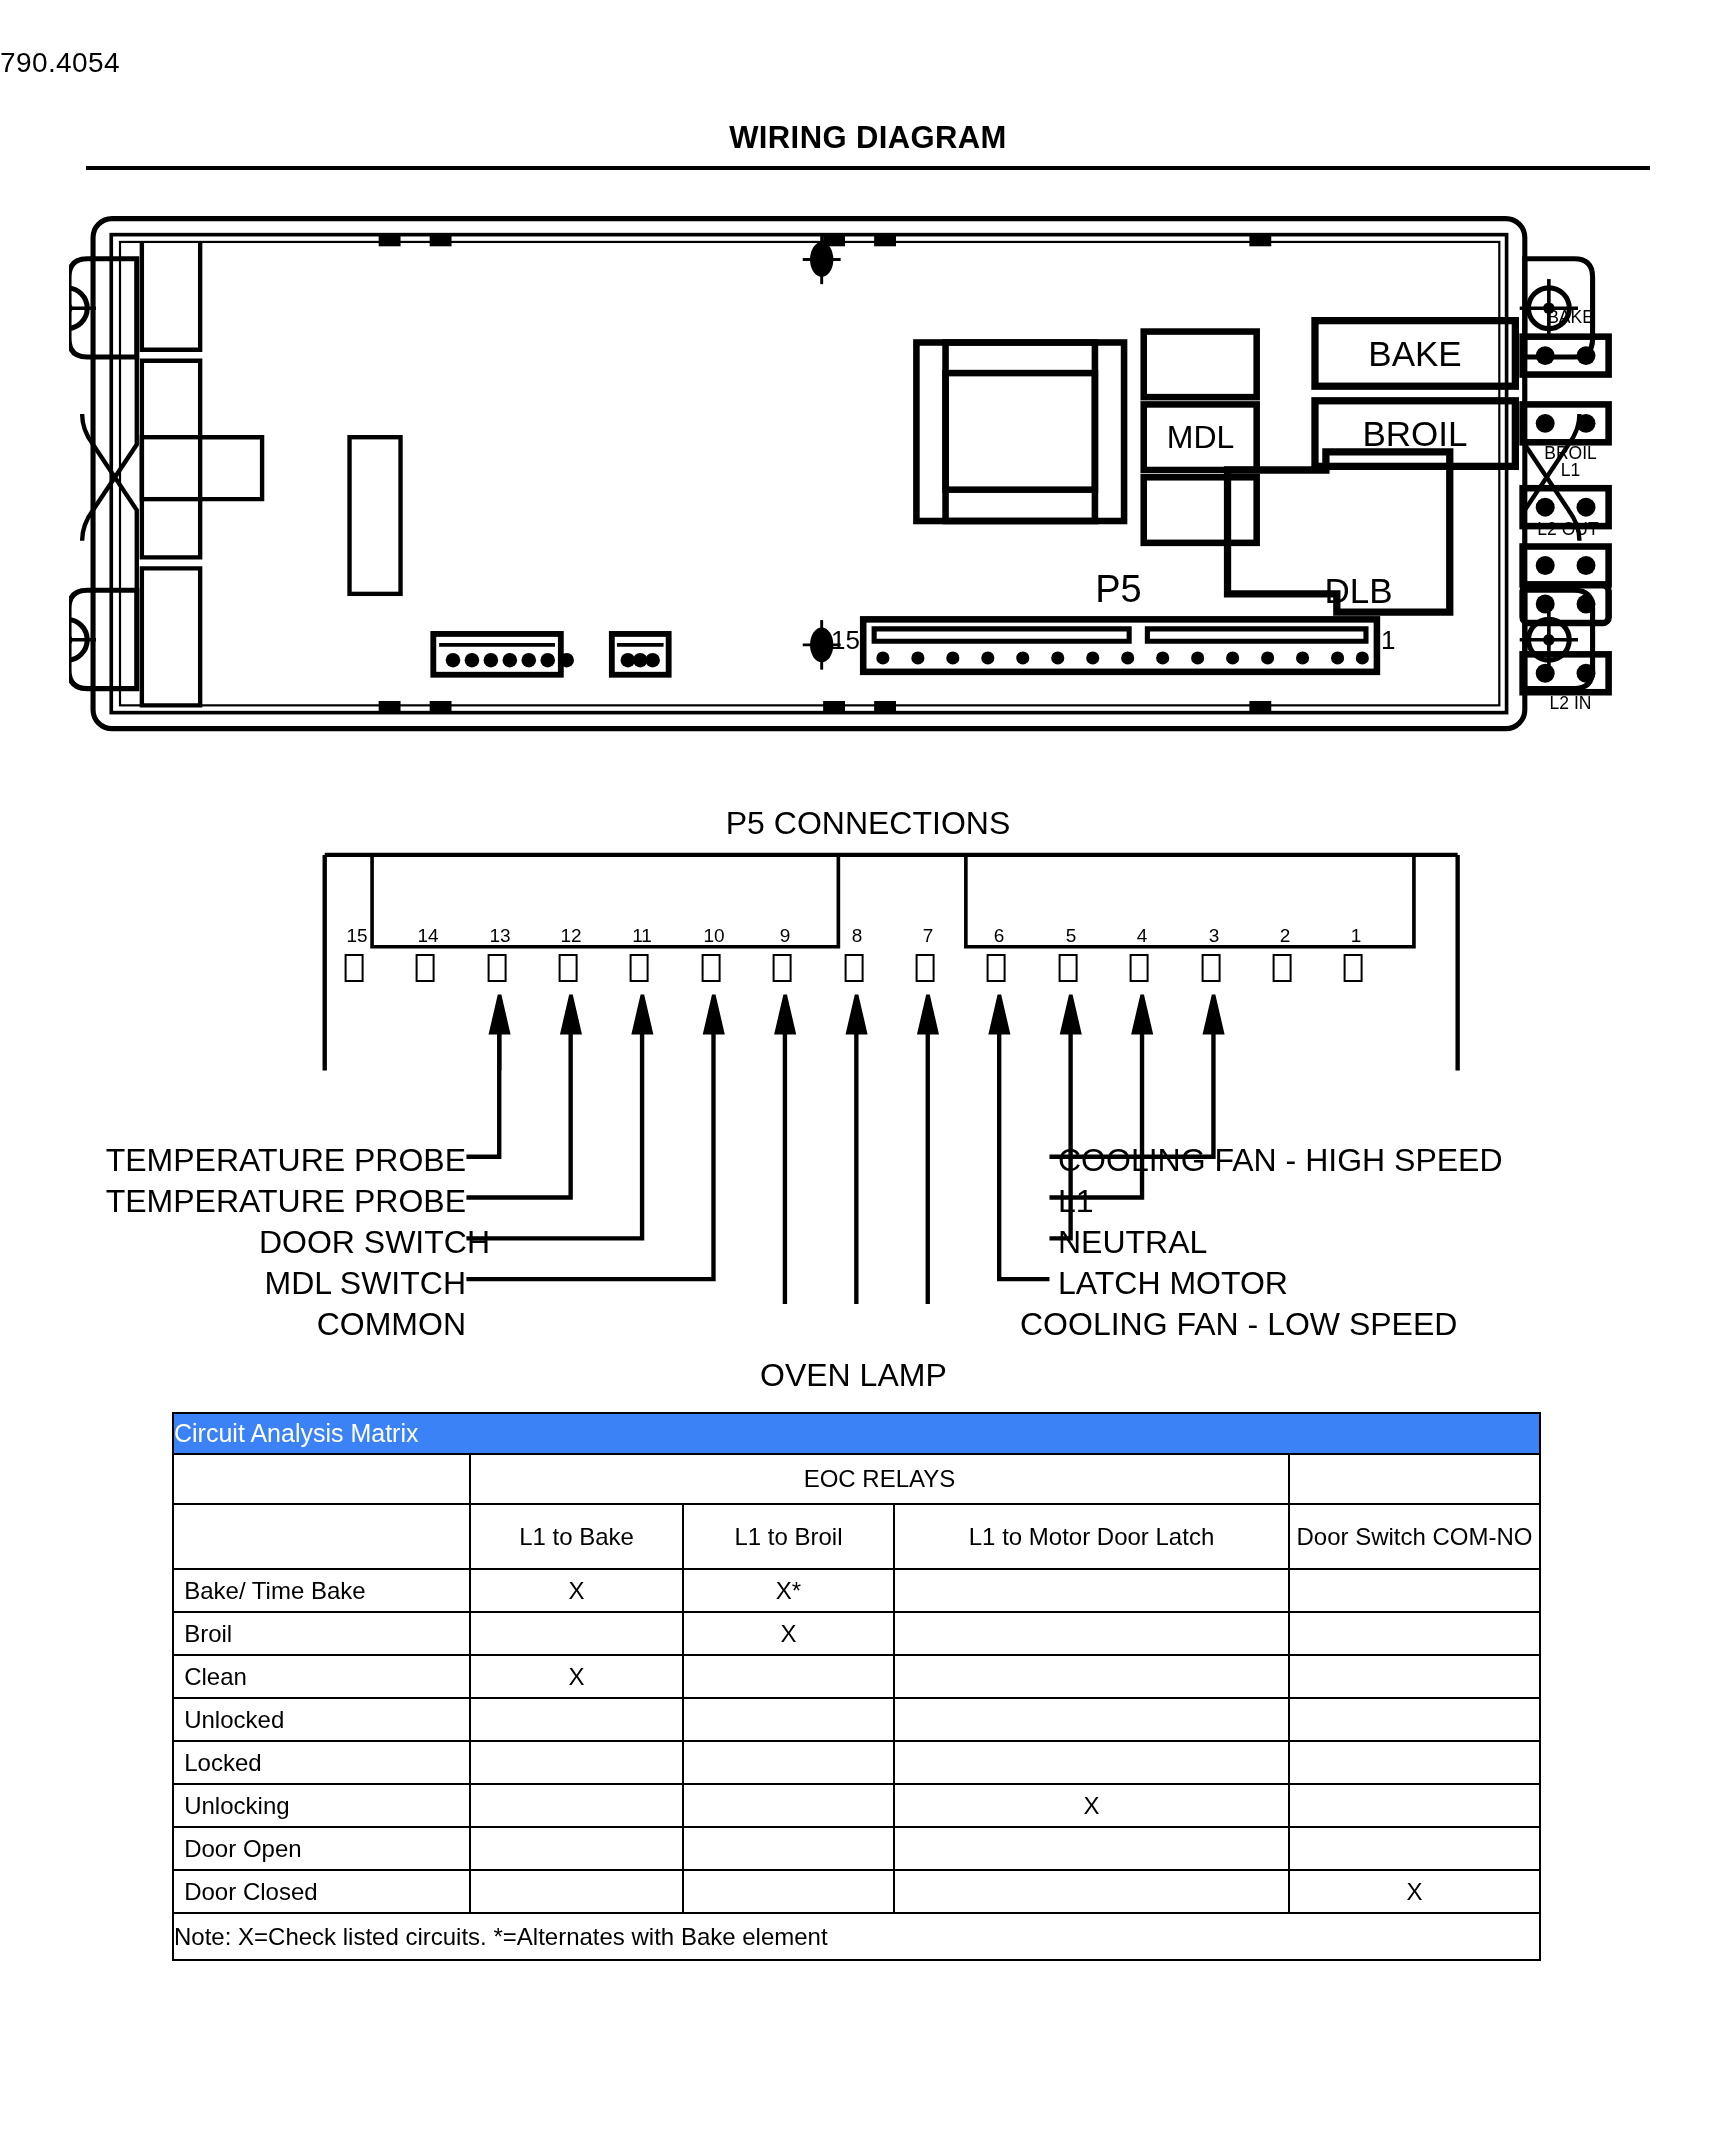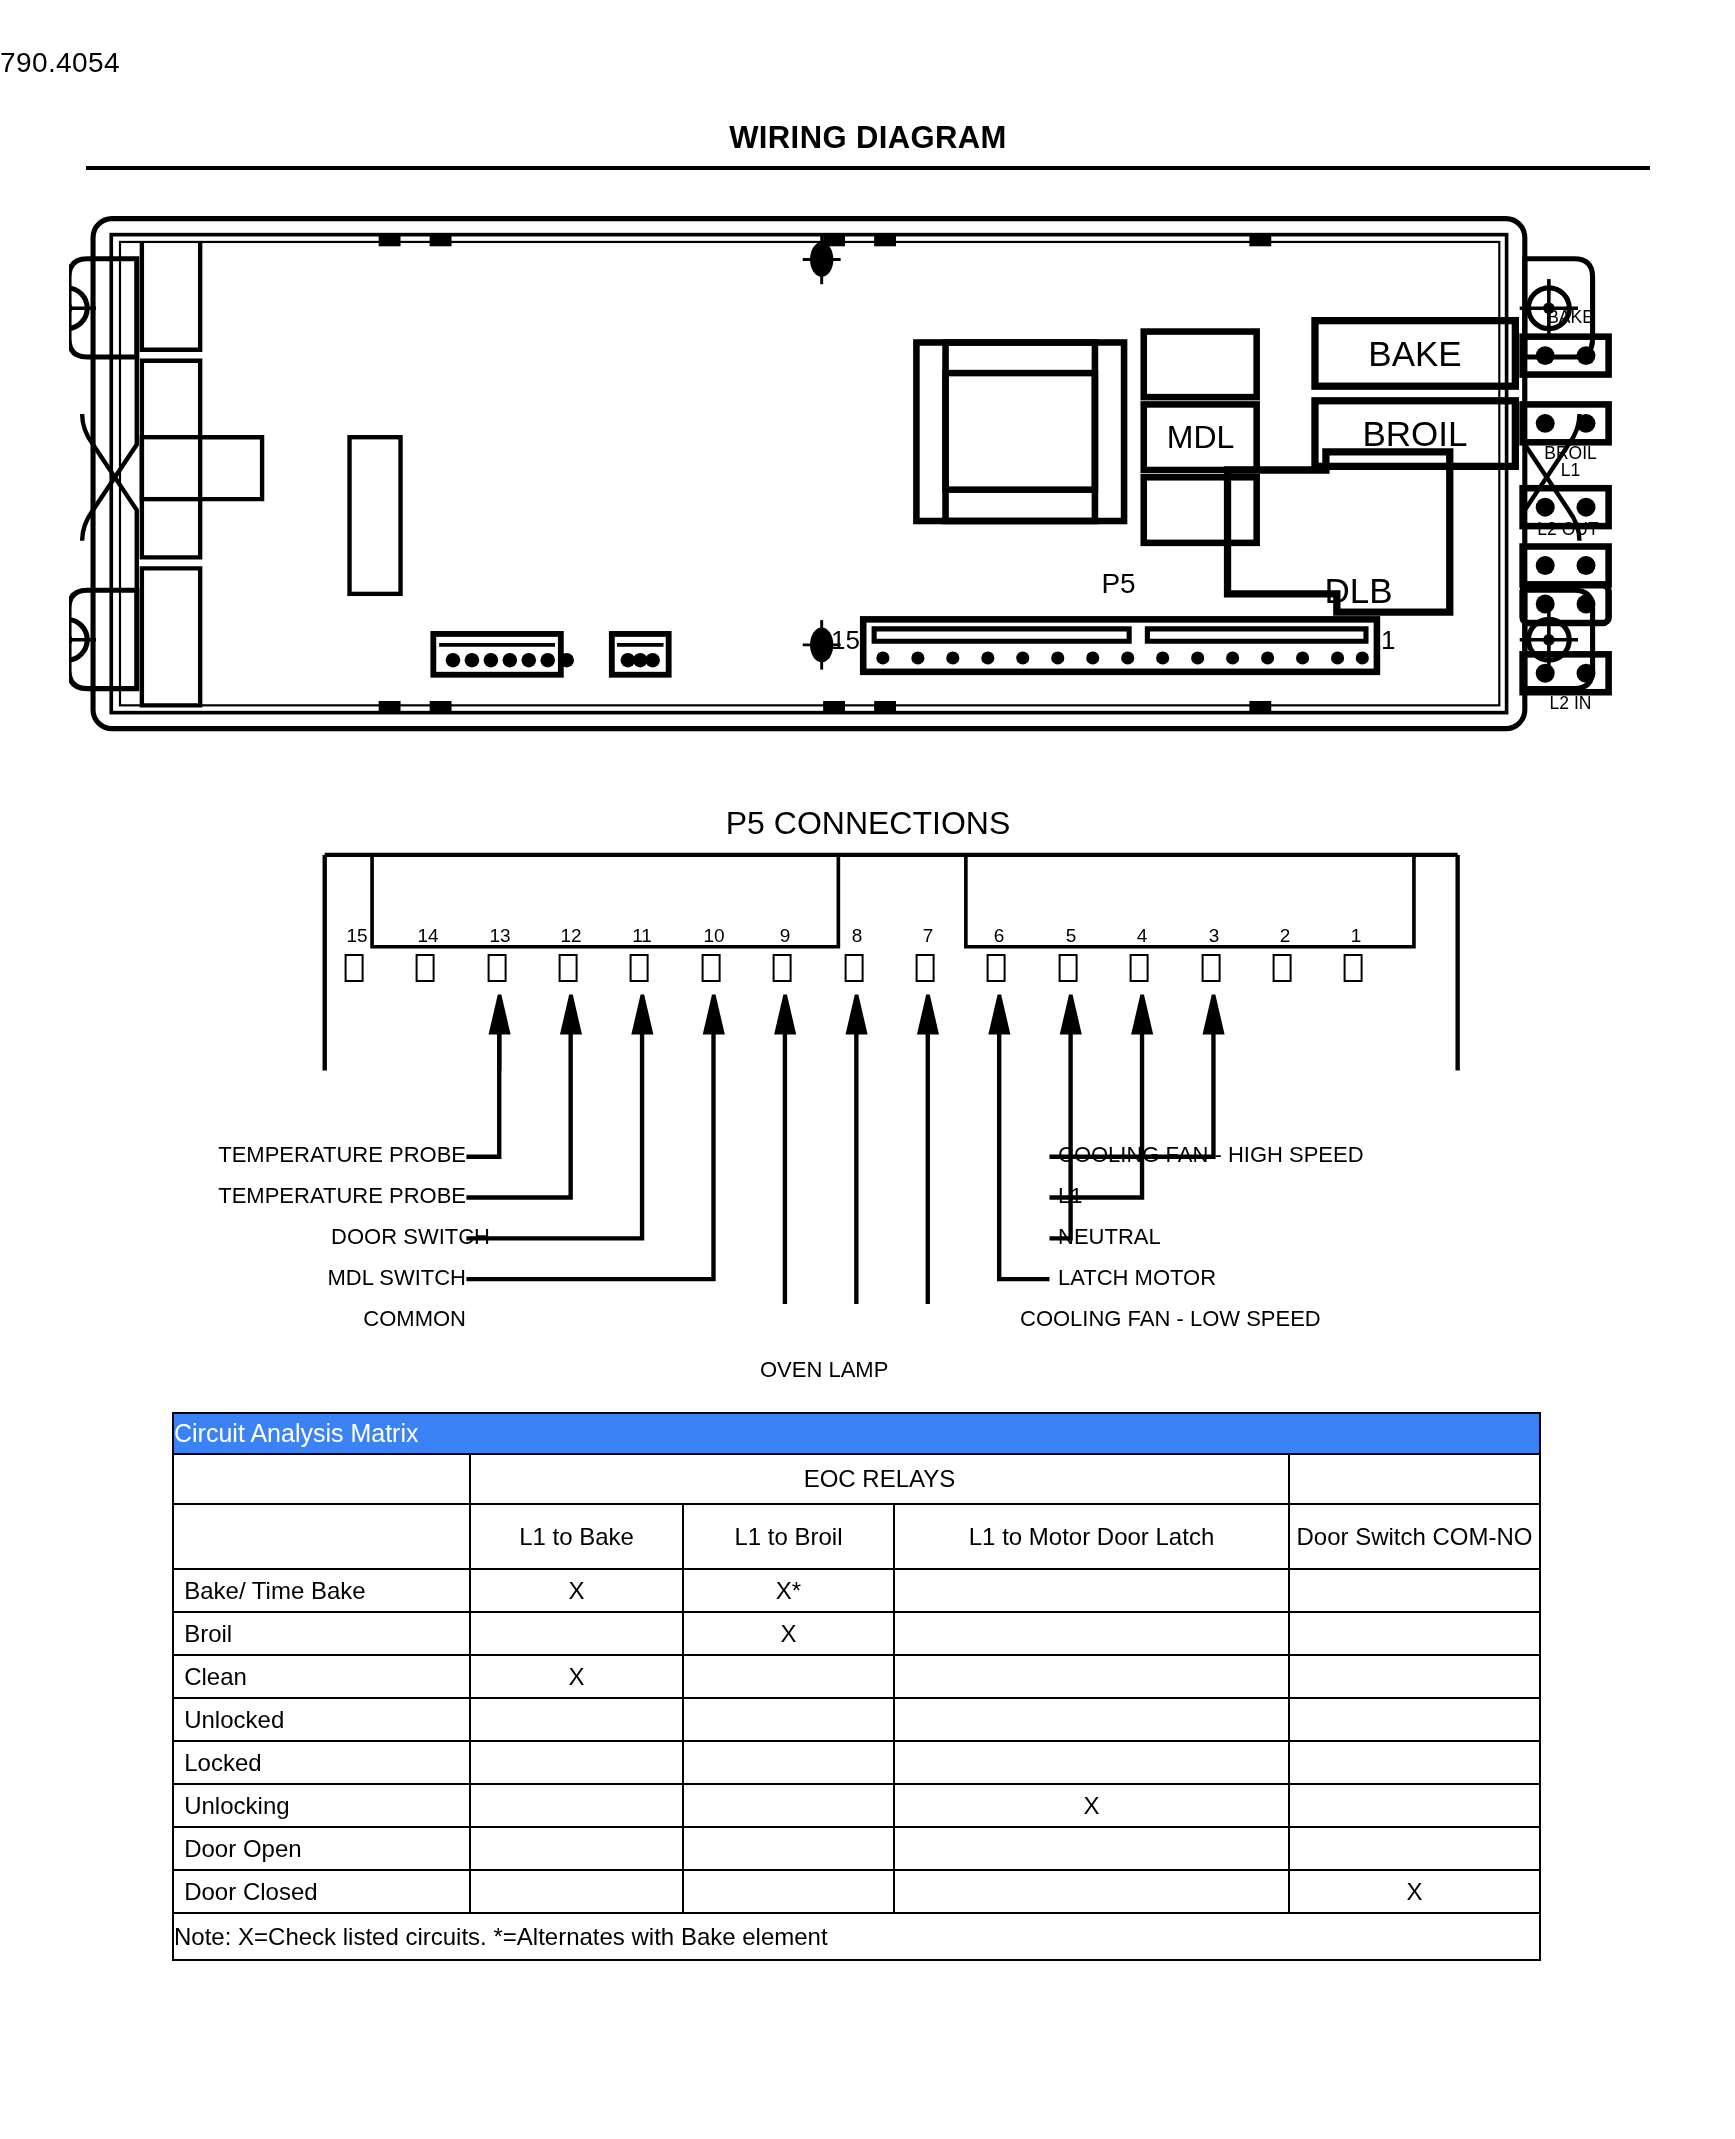--- a/index.html
+++ b/index.html
@@ -88,21 +88,21 @@
     width: 19px;
     height: 28px;
     border: 2.9px solid #000;
     background: #fff;
     box-sizing: border-box;
     transform: translateX(-12.4px);
   }
 
   .lead-label {
     position: absolute;
-    font-size: 22px;
+    font-size: 32px;
     white-space: nowrap;
   }
   .lead-label.right-align {
     text-align: right;
     transform: translateX(-100%);
   }
 
   
   #matrix-wrap {
     position: absolute;
@@ -356,21 +356,21 @@
     <div style="position:absolute;left:1246px;top:197px;width:200px;height:66px;display:flex;align-items:center;justify-content:center;font-size:35px;">BROIL</div>
     <div style="position:absolute;left:1075px;top:200px;width:113px;height:66px;display:flex;align-items:center;justify-content:center;font-size:32px;">MDL</div>
     <div style="position:absolute;left:1195px;top:361px;width:189px;height:51px;display:flex;align-items:center;justify-content:center;font-size:35px;">DLB</div>
 
     <div style="position:absolute;left:1454px;top:103px;width:95px;text-align:center;font-size:17.5px;">BAKE</div>
     <div style="position:absolute;left:1454px;top:239px;width:95px;text-align:center;font-size:17.5px;">BROIL</div>
     <div style="position:absolute;left:1454px;top:256px;width:95px;text-align:center;font-size:17.5px;">L1</div>
     <div style="position:absolute;left:1448px;top:315px;width:102px;text-align:center;font-size:17.5px;">L2 OUT</div>
     <div style="position:absolute;left:1454px;top:489px;width:95px;text-align:center;font-size:17.5px;">L2 IN</div>
 
-    <div style="position:absolute;left:933px;top:364px;width:233px;text-align:center;font-size:28px;">P5</div>
+    <div style="position:absolute;left:933px;top:364px;width:233px;text-align:center;font-size:38px;">P5</div>
     <div style="position:absolute;left:749px;top:421px;width:42px;text-align:right;font-size:26px;">15</div>
     <div style="position:absolute;left:1312px;top:421px;width:42px;text-align:left;font-size:26px;">1</div>
   </div>
 
   <div id="p5-title">P5 CONNECTIONS</div>
 
   <div id="p5-conn-area">
     <svg class="svgwrap" width="1144" height="408" viewBox="0 0 1570 560">
 
       <g fill="none" stroke="#000" stroke-width="6">

